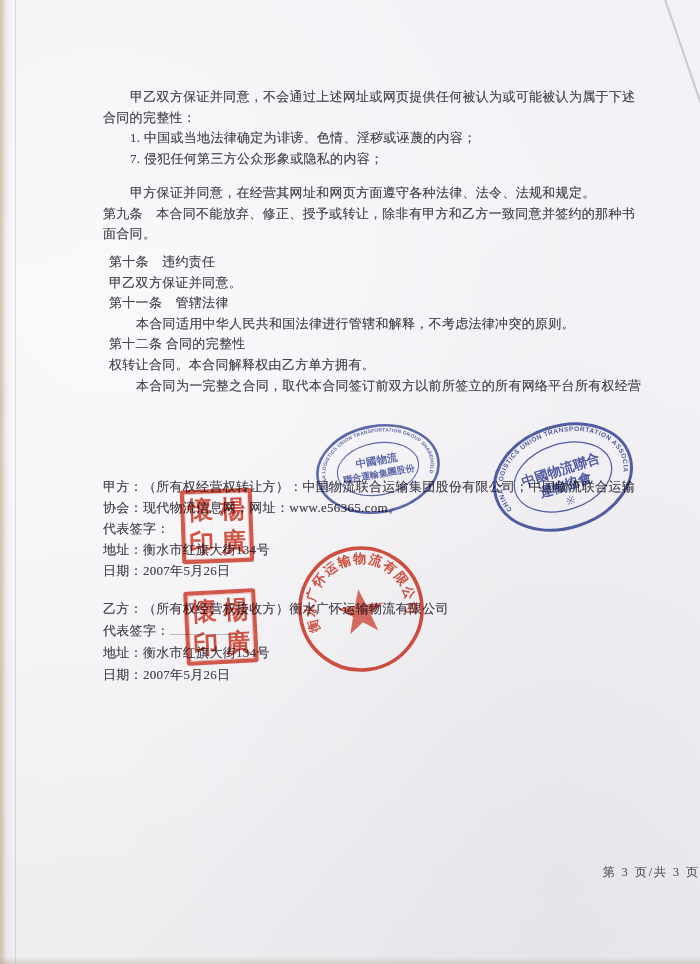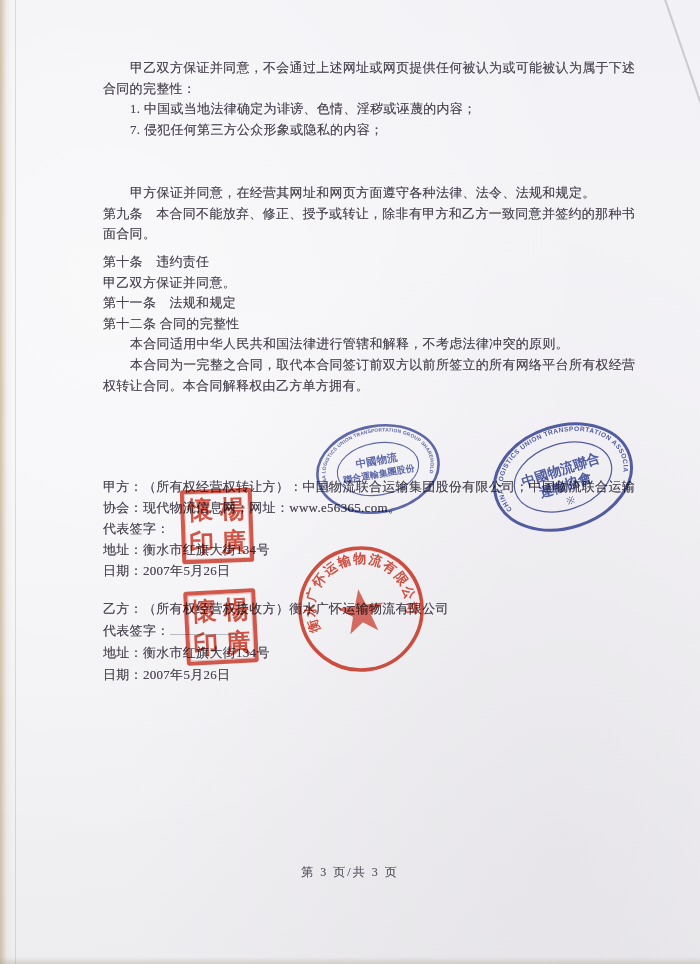--- a/index.html
+++ b/index.html
@@ -22,30 +22,30 @@
     background:linear-gradient(to bottom, rgba(0,0,0,0), rgba(165,155,140,.35));}
   .fold-line{position:absolute;left:660px;top:-12px;width:2px;height:140px;
     background:rgba(172,170,178,.55);transform:rotate(-19deg);transform-origin:top left;}
 
   
   .tblock{position:absolute;left:103px;width:498px;color:#4a4550;font-size:13px;
     letter-spacing:.3px;}
   .tblock .ln{margin:0;line-height:20.6px;white-space:nowrap;
     text-shadow:0 0 .6px rgba(74,69,86,.55);}
   .ln.indent{padding-left:27px;}
-  .b1{top:58px;}
+  .b1{top:87px;}
   .b2{top:183px;}
-  .b3{top:252px;}
+  .b3{top:252px;margin-left:6px;}
   .partyA{top:476px;}
   .partyA .ln{line-height:21px;}
   .partyB{top:598px;}
   .partyB .ln{line-height:22px;}
   .sig-underline{display:inline-block;width:68px;height:12px;
     border-bottom:1px solid rgba(120,115,128,.45);}
-  .footer{position:absolute;left:0;right:0;top:864px;text-align:center;
+  .footer{position:absolute;left:0;right:0;top:864px;text-align:right;
     color:#5a5663;font-size:12px;letter-spacing:2px;
     text-shadow:0 0 .6px rgba(90,86,99,.5);}
 
   
   .stamp{position:absolute;mix-blend-mode:multiply;}
   .oval1{left:303px;top:414px;transform:rotate(-10deg);opacity:.82;}
   .oval2{left:478px;top:412px;transform:rotate(-18deg);opacity:.88;}
   .oval1 text,.oval2 text{fill:#3e4c9e;}
   .latin-arc{font-family:"Liberation Sans","DejaVu Sans",sans-serif;font-weight:bold;}
   .cn-stamp{font-weight:bold;font-family:"Liberation Serif","DejaVu Serif",serif;}
@@ -84,25 +84,25 @@
 
   <div class="tblock b2">
     <p class="ln indent">甲方保证并同意，在经营其网址和网页方面遵守各种法律、法令、法规和规定。</p>
     <p class="ln">第九条　本合同不能放弃、修正、授予或转让，除非有甲方和乙方一致同意并签约的那种书</p>
     <p class="ln">面合同。</p>
   </div>
 
   <div class="tblock b3">
     <p class="ln">第十条　违约责任</p>
     <p class="ln">甲乙双方保证并同意。</p>
-    <p class="ln">第十一条　法规和规定</p>
+    <p class="ln">第十一条　管辖法律</p>
+    <p class="ln indent">本合同适用中华人民共和国法律进行管辖和解释，不考虑法律冲突的原则。</p>
     <p class="ln">第十二条 合同的完整性</p>
-    <p class="ln indent">本合同适用中华人民共和国法律进行管辖和解释，不考虑法律冲突的原则。</p>
+    <p class="ln">权转让合同。本合同解释权由乙方单方拥有。</p>
     <p class="ln indent">本合同为一完整之合同，取代本合同签订前双方以前所签立的所有网络平台所有权经营</p>
-    <p class="ln">权转让合同。本合同解释权由乙方单方拥有。</p>
   </div>
 
   <div class="tblock partyA">
     <p class="ln">甲方：（所有权经营权转让方）：中国物流联合运输集团股份有限公司；中国物流联合运输</p>
     <p class="ln">协会：现代物流信息网；网址：www.e56365.com。</p>
     <p class="ln">代表签字：</p>
     <p class="ln">地址：衡水市红旗大街134号</p>
     <p class="ln">日期：2007年5月26日</p>
   </div>
 

